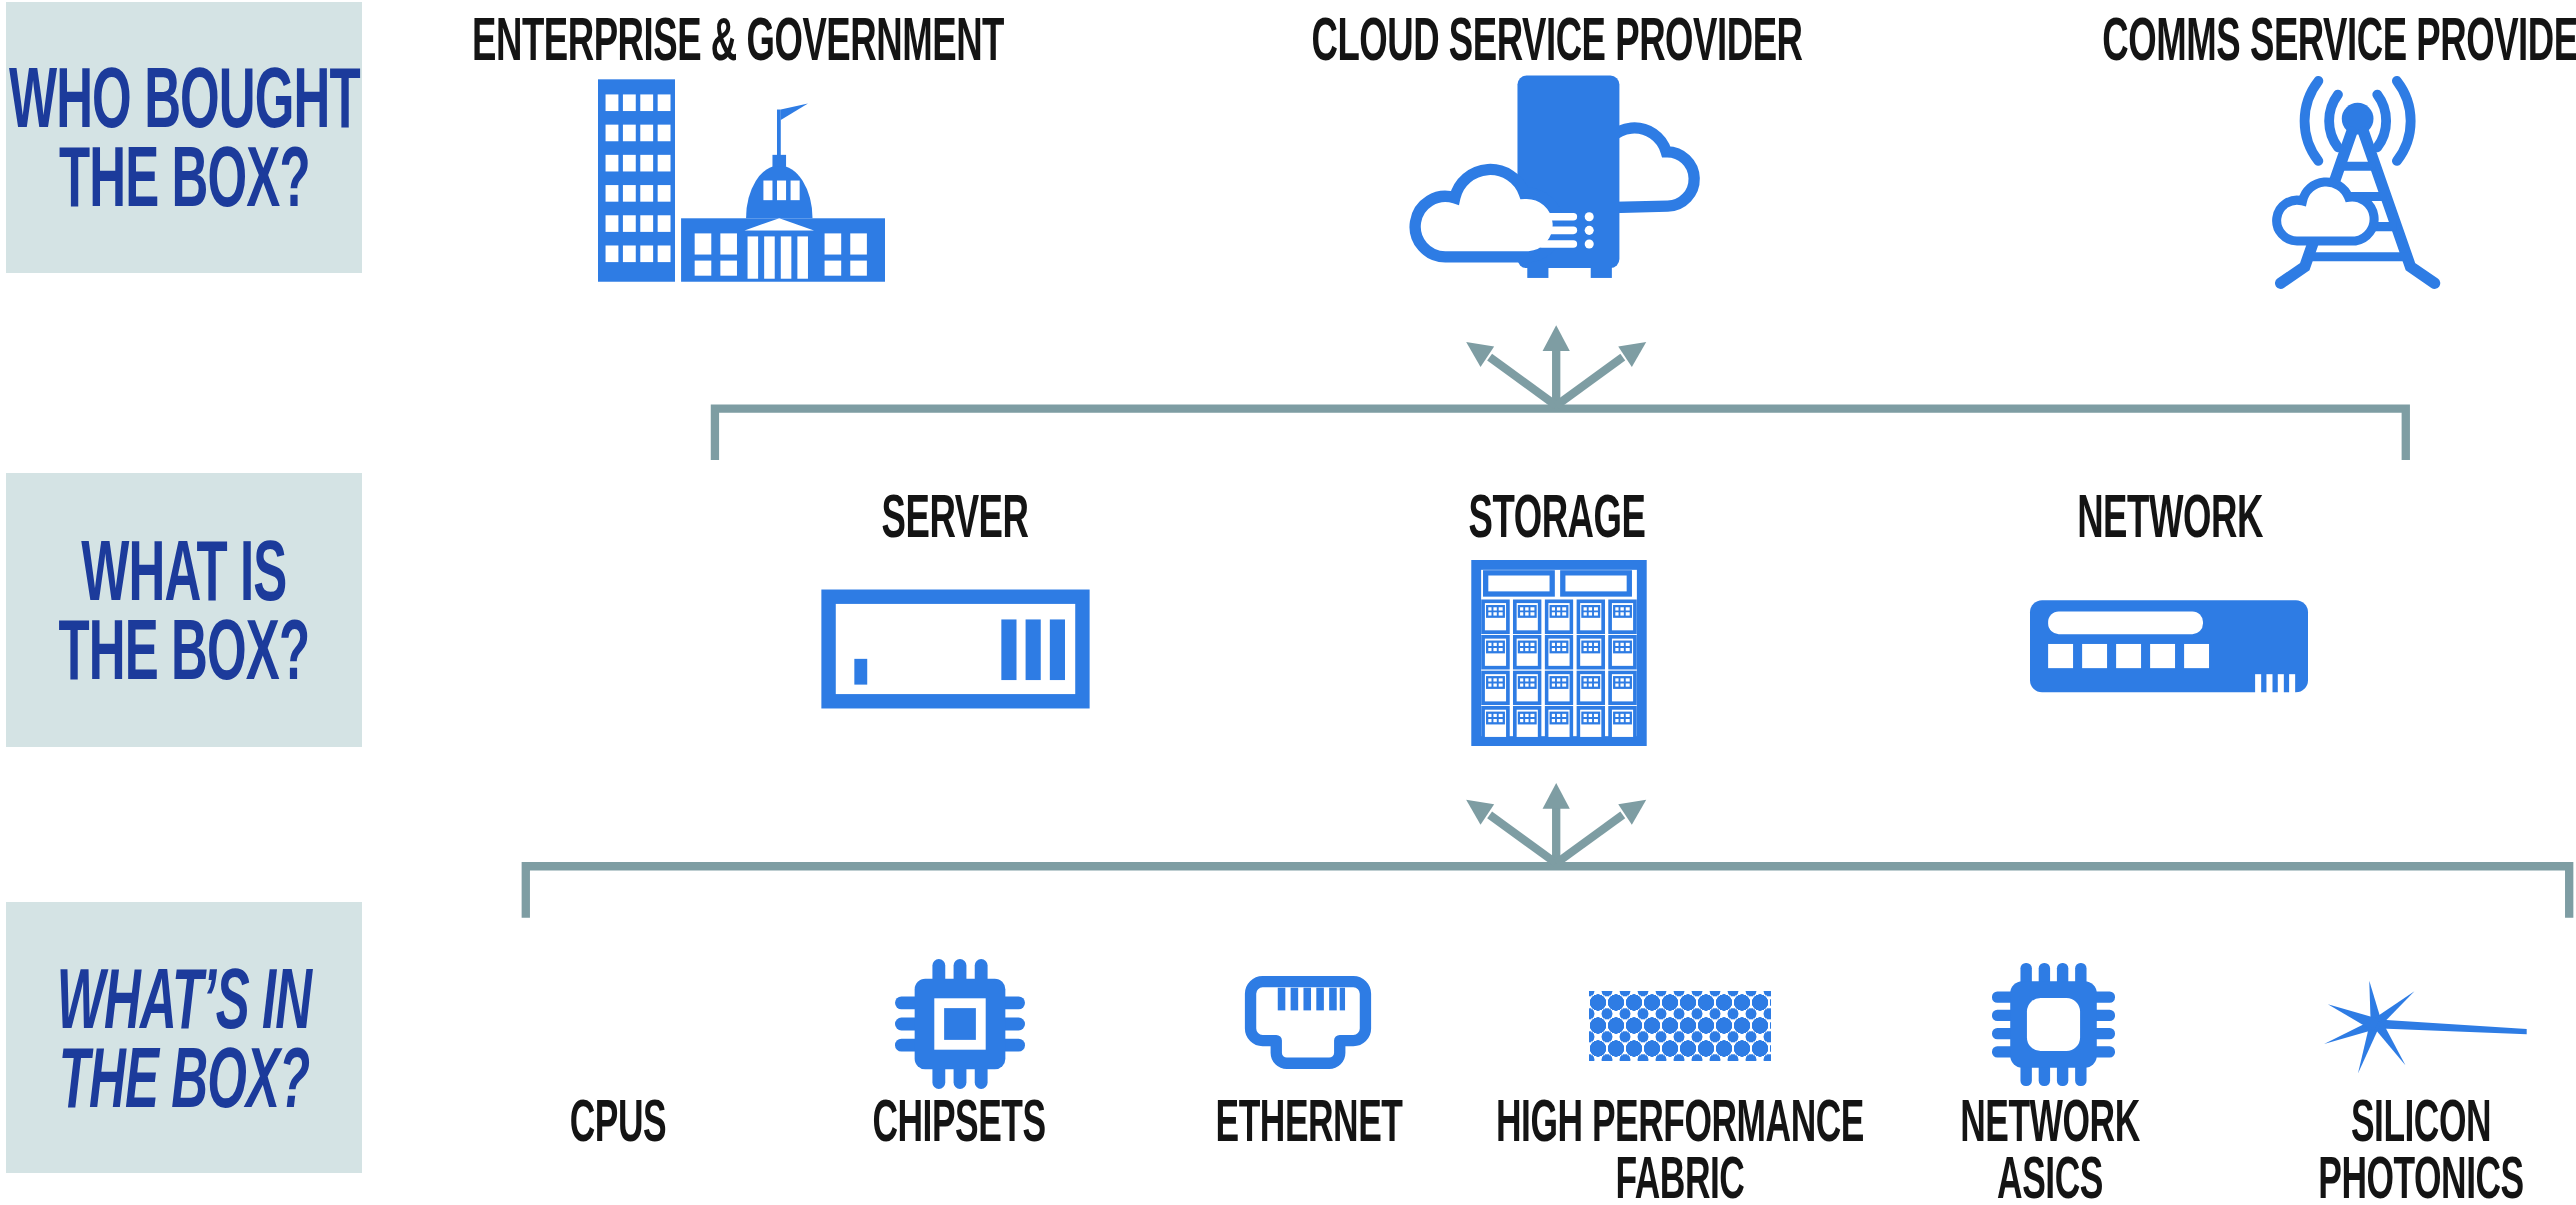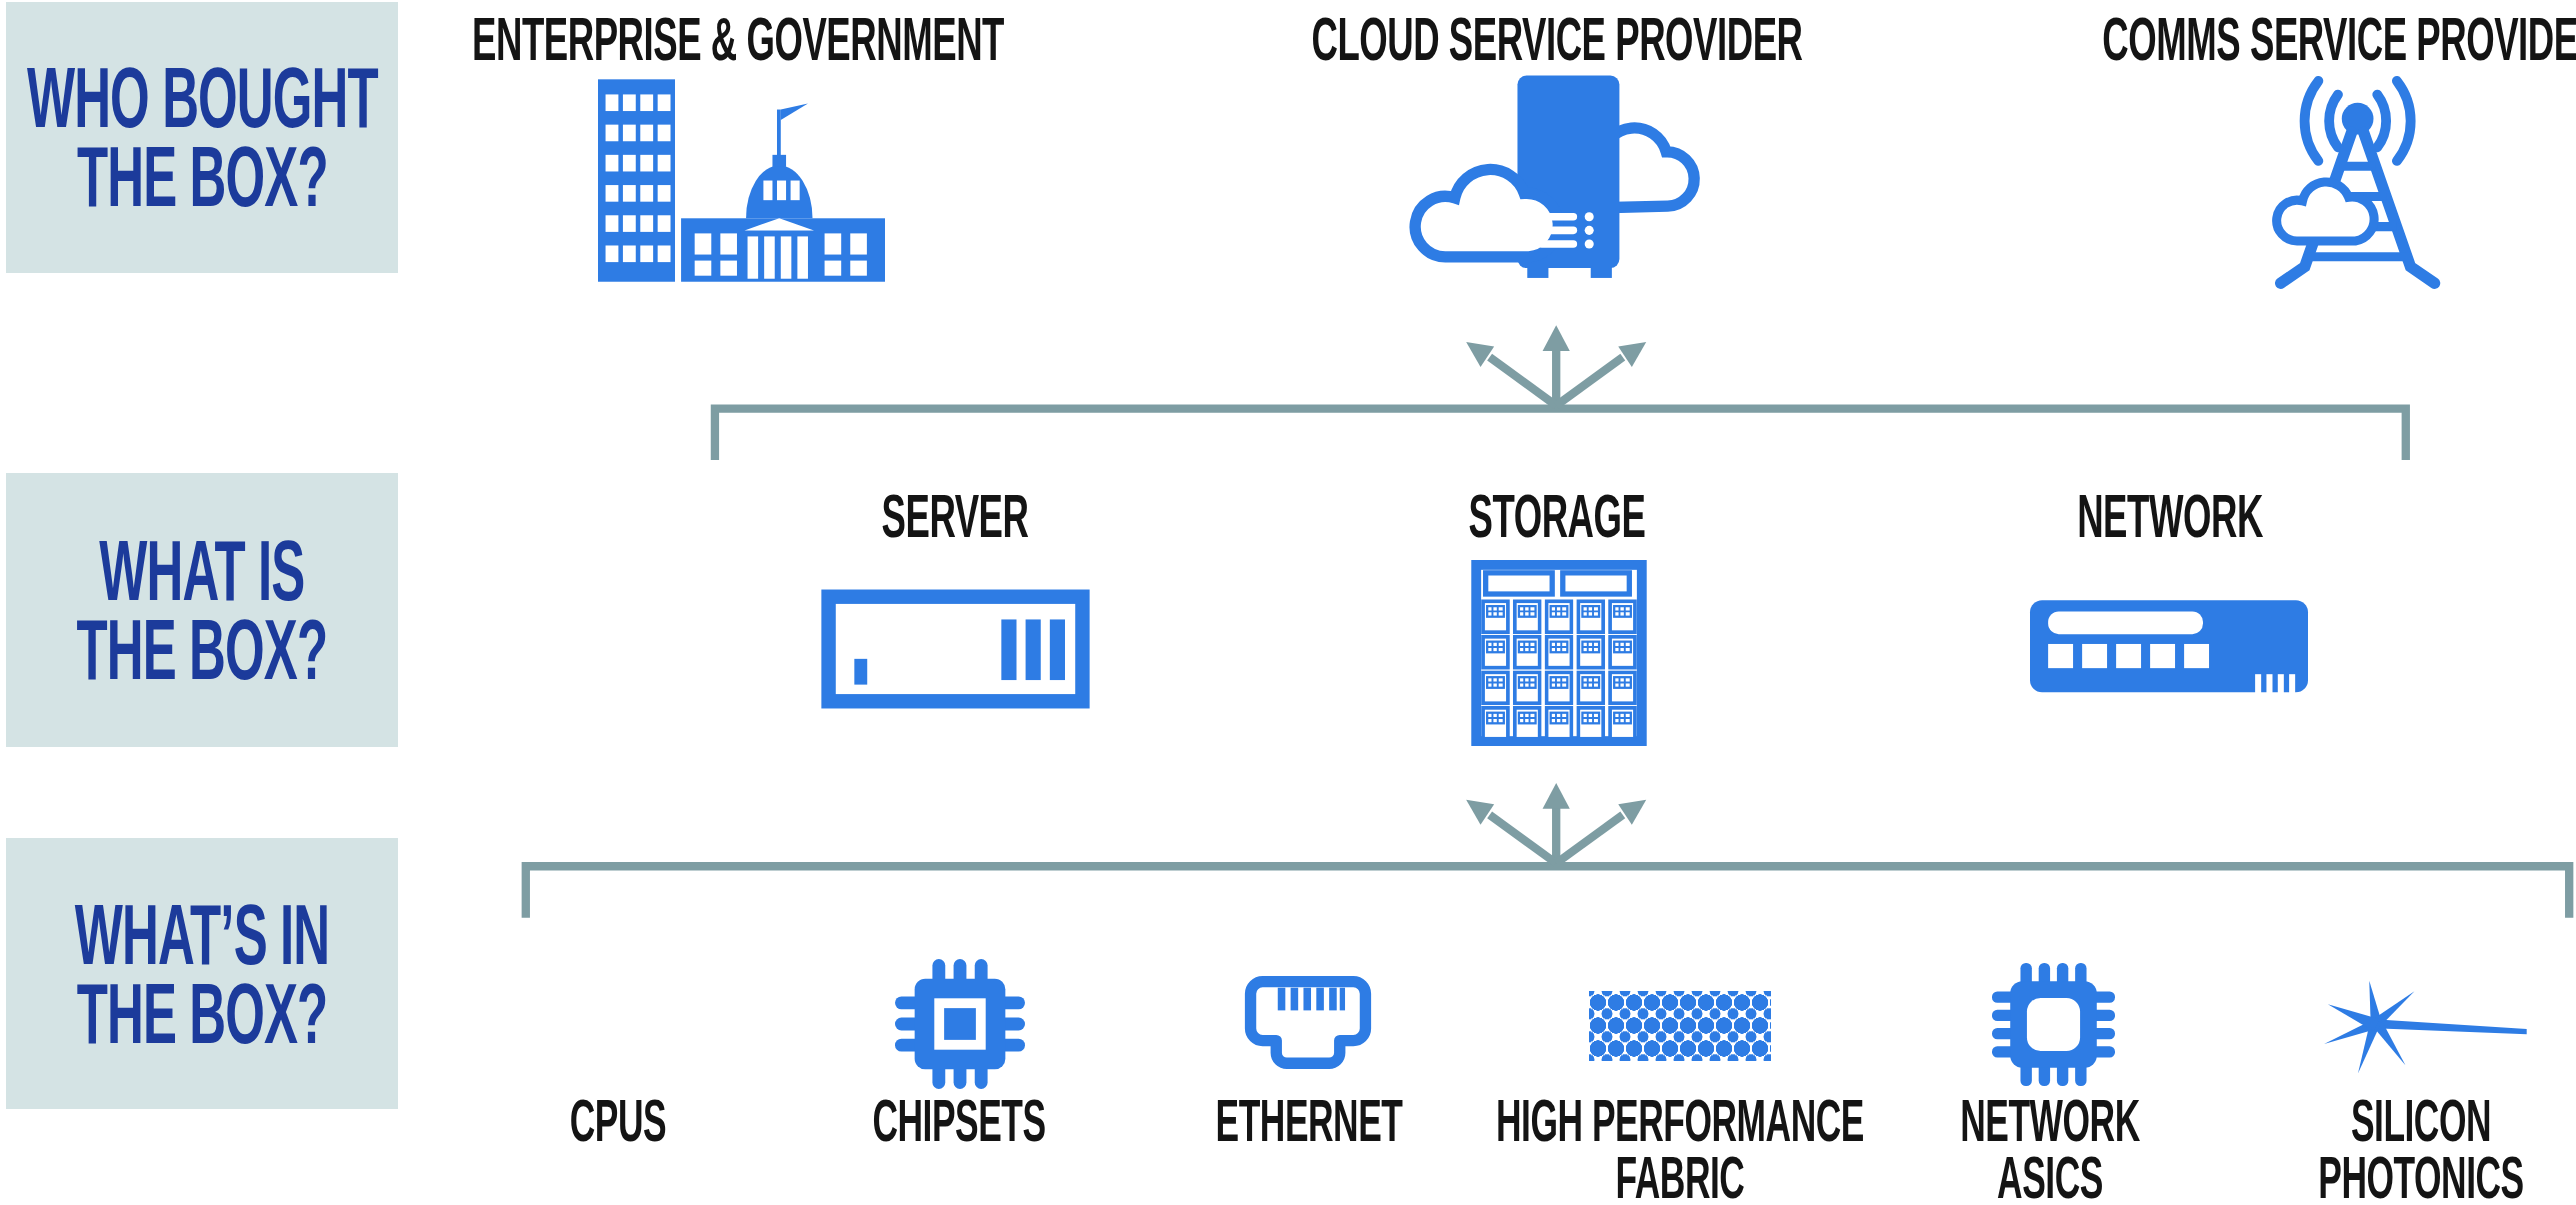--- a/index.html
+++ b/index.html
@@ -1,20 +1,20 @@
 <!DOCTYPE html>
 <html style="font-size:12px"><head>
 <meta charset="utf-8">
 <style>
   html,body{margin:0;padding:0;background:#ffffff;}
   #canvas{position:relative;width:2576px;height:1206px;background:#fff;overflow:hidden;
           font-family:"Liberation Sans", sans-serif;}
 
   
-  .qbox{position:absolute;left:6px;width:392px;background:#d4e3e4;
+  .qbox{position:absolute;left:6px;width:356px;background:#d4e3e4;
         display:flex;align-items:center;justify-content:center;}
   .qtext{transform:scaleX(0.6);transform-origin:center center;text-align:center;
          color:#1c3b9b;font-weight:700;font-size:85px;line-height:79px;
          letter-spacing:-1.5px;white-space:nowrap;}
 
   
   .hdr{position:absolute;transform:translateX(-50%) scaleX(0.6);transform-origin:center top;
        color:#141414;font-weight:700;font-size:61px;line-height:57px;letter-spacing:-0.8px;
        text-align:center;white-space:nowrap;}
   .lbl{font-size:59px;}
@@ -40,21 +40,21 @@
       <div>WHO BOUGHT</div>
       <div>THE BOX?</div>
     </div>
   </div>
   <div class="qbox" style="top:473px;height:274px;">
     <div class="qtext">
       <div>WHAT IS</div>
       <div>THE BOX?</div>
     </div>
   </div>
-  <div class="qbox" style="top:838px;height:271px;">
+  <div class="qbox" style="top:902px;height:271px;font-style:italic;">
     <div class="qtext">
       <div>WHAT’S IN</div>
       <div>THE BOX?</div>
     </div>
   </div>
 
   <div class="hdr" style="left:738px;top:10.6px;">ENTERPRISE &amp; GOVERNMENT</div>
   <div class="hdr" style="left:1557px;top:10.6px;">CLOUD SERVICE PROVIDER</div>
   <div class="hdr" style="left:2353px;top:10.6px;">COMMS SERVICE PROVIDER</div>
 

